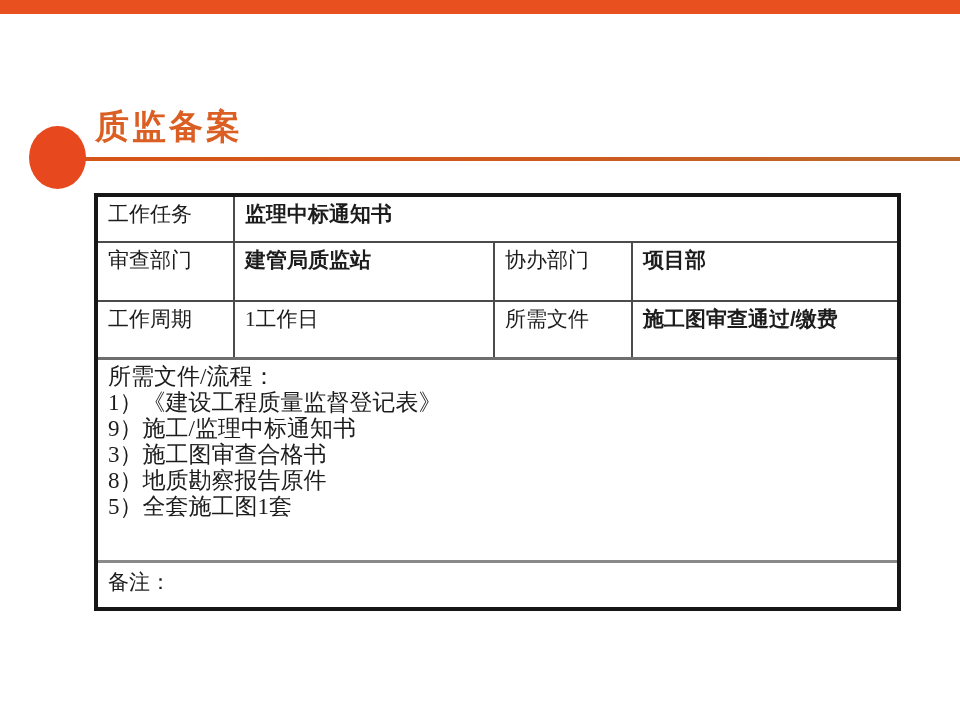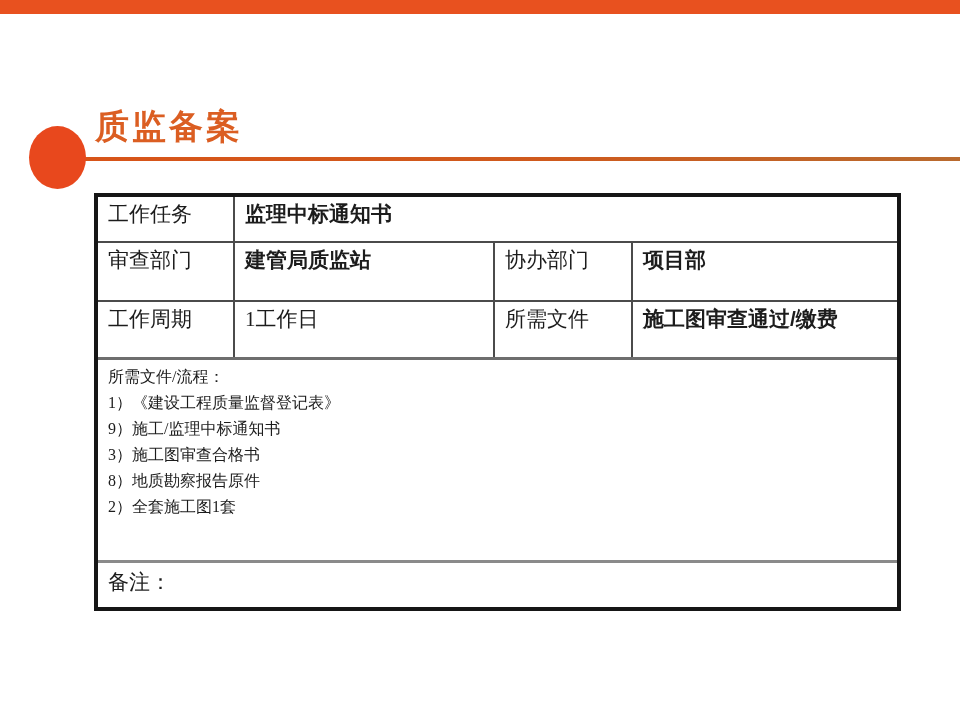--- a/index.html
+++ b/index.html
@@ -49,21 +49,21 @@
   tr.row-notes td{height:38px;padding-top:6px;}
 
   .cell-label{font-family:"Liberation Serif", serif;font-weight:400;}
   .cell-value-bold{
     font-family:"Liberation Sans", sans-serif;
     font-weight:700;font-size:22px;color:#111111;
   }
   .cell-value-plain{font-family:"Liberation Serif", serif;font-weight:400;margin-top:10px;}
 
   .docs-block{white-space:normal;}
-  .docs-line{white-space:nowrap;font-size:16px;line-height:26px;color:#1c1c1c;}
+  .docs-line{white-space:nowrap;font-size:23px;line-height:26px;color:#1c1c1c;}
 </style>
 </head>
 <body>
 
 <div class="slide">
 
   <div class="top-bar"></div>
 
   <div class="title-rule"></div>
   <div class="bullet-circle"></div>
@@ -93,21 +93,21 @@
         <td class="cell-label">所需文件</td>
         <td class="cell-value-bold">施工图审查通过/缴费</td>
       </tr>
       <tr class="row-docs">
         <td colspan="4" class="docs-block">
           <div class="docs-line">所需文件/流程：</div>
           <div class="docs-line">1）《建设工程质量监督登记表》</div>
           <div class="docs-line">9）施工/监理中标通知书</div>
           <div class="docs-line">3）施工图审查合格书</div>
           <div class="docs-line">8）地质勘察报告原件</div>
-          <div class="docs-line">2）全套施工图1套</div>
+          <div class="docs-line">5）全套施工图1套</div>
         </td>
       </tr>
       <tr class="row-notes">
         <td colspan="4" class="cell-label">备注：</td>
       </tr>
     </tbody>
   </table>
 
 </div>
 

